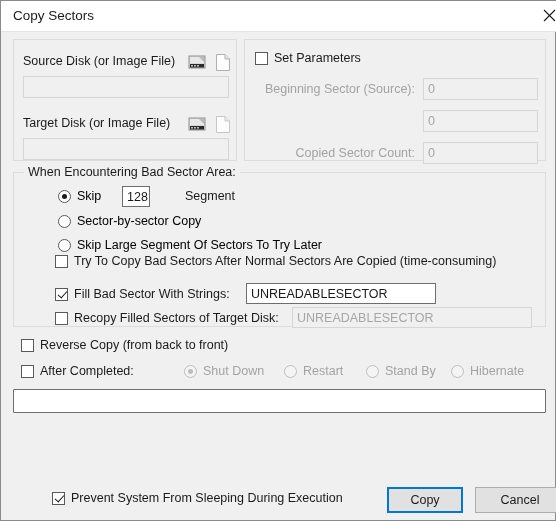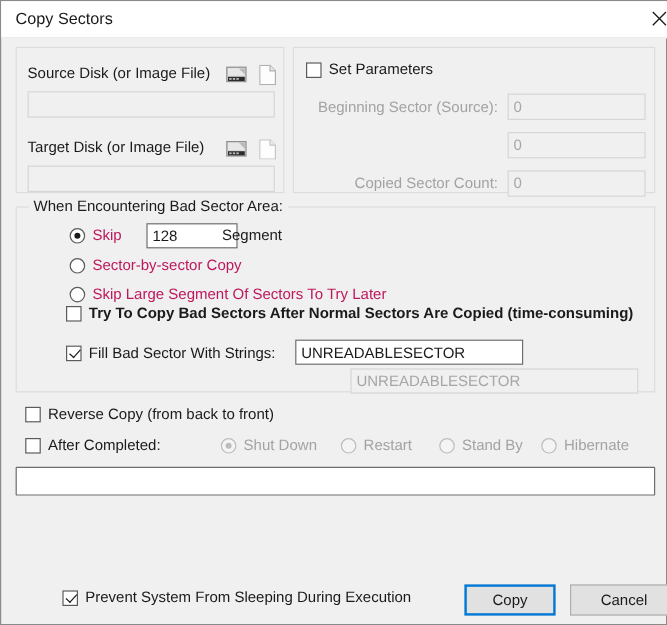--- a/index.html
+++ b/index.html
@@ -170,21 +170,21 @@
     position: absolute;
     left: 3px;
     top: 3px;
     width: 5px;
     height: 5px;
     border-radius: 50%;
     background: #1a1a1a;
   }
   .rbrow.disabled .radio { border-color: #bdbdbd; background: #f4f4f4; }
   .rbrow.disabled .radio.checked::after { background: #bdbdbd; }
-  .rbrow .rb-label { font-size: 12.5px; color: #be185d; }
+  .rbrow .rb-label { font-size: 12.5px; color: #000000; }
   .rbrow.disabled .rb-label { color: #a3a3a3; }
 
   
   .icon-btn {
     position: absolute;
     width: 20px;
     height: 18px;
     display: flex;
     align-items: center;
     justify-content: center;
@@ -299,44 +299,48 @@
     <div class="textbox filled-disabled" style="left:178px; top:102px; width:115px; height:22px;">0</div>
   </div>
 
   <div class="groupbox" style="left:12px; top:171px; width:533px; height:155px;">
     <div class="groupbox-label">When Encountering Bad Sector Area:</div>
 
     <div class="rbrow" style="left:44px; top:16px;">
       <span class="radio checked"></span>
       <span class="rb-label">Skip</span>
     </div>
-    <div class="textbox numeric" style="left:108px; top:13px; width:76px; height:21px;">128</div>
+    <div class="textbox numeric" style="left:108px; top:13px; width:28px; height:21px;">128</div>
     <div class="label" style="left:171px; top:16px;">Segment</div>
 
     <div class="rbrow" style="left:44px; top:41px;">
       <span class="radio"></span>
       <span class="rb-label">Sector-by-sector Copy</span>
     </div>
 
     <div class="rbrow" style="left:44px; top:65px;">
       <span class="radio"></span>
       <span class="rb-label">Skip Large Segment Of Sectors To Try Later</span>
     </div>
 
-    <div class="cbrow" style="left:41px; top:81px;font-weight:bold;">
+    <div class="cbrow" style="left:41px; top:81px;">
       <span class="checkbox"></span>
       <span class="cb-label">Try To Copy Bad Sectors After Normal Sectors Are Copied (time-consuming)</span>
     </div>
 
     <div class="cbrow" style="left:41px; top:114px;">
       <span class="checkbox checked"></span>
       <span class="cb-label">Fill Bad Sector With Strings:</span>
     </div>
     <div class="textbox" style="left:232px; top:110px; width:190px; height:21px;">UNREADABLESECTOR</div>
 
+    <div class="cbrow" style="left:41px; top:138px;">
+      <span class="checkbox"></span>
+      <span class="cb-label">Recopy Filled Sectors of Target Disk:</span>
+    </div>
     <div class="textbox filled-disabled" style="left:278px; top:134px; width:240px; height:21px;">UNREADABLESECTOR</div>
   </div>
 
   <div class="cbrow" style="left:20px; top:337px;">
     <span class="checkbox"></span>
     <span class="cb-label">Reverse Copy (from back to front)</span>
   </div>
 
   <div class="cbrow" style="left:20px; top:363px;">
     <span class="checkbox"></span>

